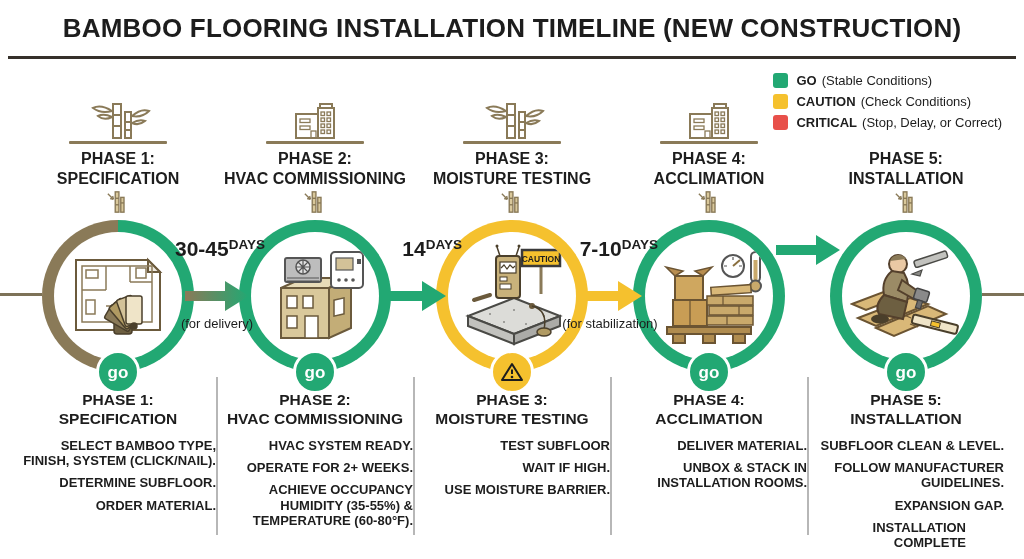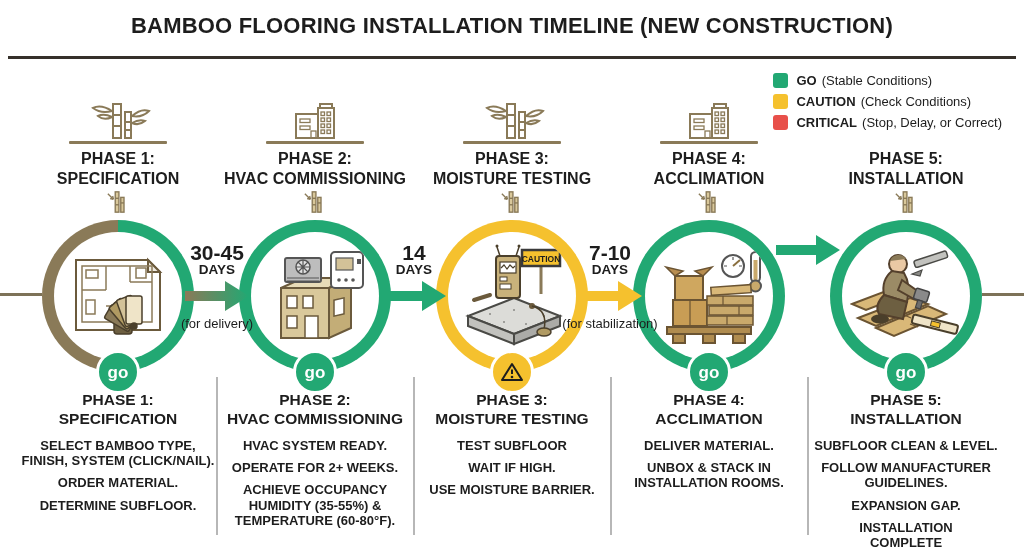--- a/index.html
+++ b/index.html
@@ -1,19 +1,19 @@
 <!DOCTYPE html>
 <html><head>
 <meta charset="utf-8">
 <style>
   html,body{margin:0;padding:0;}
   body{width:1024px;height:559px;position:relative;background:#fff;overflow:hidden;
        font-family:"Liberation Sans",sans-serif;color:#1d1d1d;}
   .title{position:absolute;top:13px;left:0;width:100%;text-align:center;
-         font-size:22px;font-weight:800;letter-spacing:.2px;white-space:nowrap;}
+         font-size:26px;font-weight:800;letter-spacing:.2px;white-space:nowrap;}
   .rule{position:absolute;top:56px;left:8px;right:8px;border-top:3px solid #35302a;}
   
   .legend{position:absolute;top:70px;right:22px;}
   .lg-row{display:flex;align-items:center;gap:8px;height:21px;}
   .lg-sw{width:15px;height:15px;border-radius:3px;flex:0 0 auto;}
   .lg-label{font-size:13px;font-weight:800;}
   .lg-desc{font-size:13px;font-weight:400;margin-left:-3px;}
   
   .col{position:absolute;top:100px;width:196px;text-align:center;}
   .hicon{height:44px;display:flex;flex-direction:column;align-items:center;justify-content:flex-end;}
@@ -24,29 +24,29 @@
         display:flex;align-items:center;justify-content:center;}
   .ring-split{background:conic-gradient(from 0deg,#22A873 0 50%,#8A7A58 50% 100%);}
   .ring-inner{width:128px;height:128px;background:#fff;border-radius:50%;
               display:flex;align-items:center;justify-content:center;overflow:hidden;}
   .badge{position:absolute;top:130px;left:50%;transform:translateX(-50%);
          width:38px;height:38px;border-radius:50%;border:3px solid #fff;
          display:flex;align-items:center;justify-content:center;
          color:#fff;font-weight:700;font-size:17px;line-height:1;}
   
   .arrow{position:absolute;width:96px;text-align:center;}
-  .a-stack{min-height:40px;display:flex;flex-direction:column;justify-content:flex-end;}
+  .a-stack{min-height:40px;display:flex;justify-content:flex-end;}
   .a-val{font-size:21px;font-weight:800;line-height:1;}
   .a-unit{font-size:13.5px;font-weight:800;line-height:1.1;}
   .a-svg{display:block;margin:1px auto 0;}
   .a-note{font-size:13px;font-weight:500;line-height:1.15;margin-top:4px;}
   
   .bcol{position:absolute;top:390px;width:196px;text-align:center;}
   .btitle{font-size:15.5px;font-weight:800;line-height:1.25;margin-bottom:9px;}
-  .detail{font-size:13px;font-weight:700;line-height:1.18;margin:0 auto 7px;}
+  .detail{font-size:13px;font-weight:700;line-height:1.18;margin:0 auto 7px;text-align:right;}
   .detail.sub{font-size:12px;font-weight:600;}
   .detail.w150{max-width:150px;}
   .detail.w120{max-width:120px;}
   
   .edge{position:absolute;top:293px;height:3px;}
   .divider{position:absolute;top:377px;height:158px;width:2px;background:#b7b7b7;}
 </style>
 </head>
 <body>
 
@@ -431,22 +431,22 @@
 <div class="divider" style="left:413px"></div>
 <div class="divider" style="left:610px"></div>
 <div class="divider" style="left:807px"></div>
 
 <div class="bcol" style="left:20px">
   <div class="btitle">
     <div>PHASE 1:</div>
     <div>SPECIFICATION</div>
   </div>
   <div class="detail">SELECT BAMBOO TYPE, FINISH, SYSTEM (CLICK/NAIL).</div>
+  <div class="detail">DETERMINE SUBFLOOR.</div>
   <div class="detail">ORDER MATERIAL.</div>
-  <div class="detail">DETERMINE SUBFLOOR.</div>
 </div>
 
 <div class="bcol" style="left:217px">
   <div class="btitle">
     <div>PHASE 2:</div>
     <div>HVAC COMMISSIONING</div>
   </div>
   <div class="detail">HVAC SYSTEM READY.</div>
   <div class="detail">OPERATE FOR 2+ WEEKS.</div>
   <div class="detail">ACHIEVE OCCUPANCY HUMIDITY (35-55%) &amp; TEMPERATURE (60-80°F).</div>

